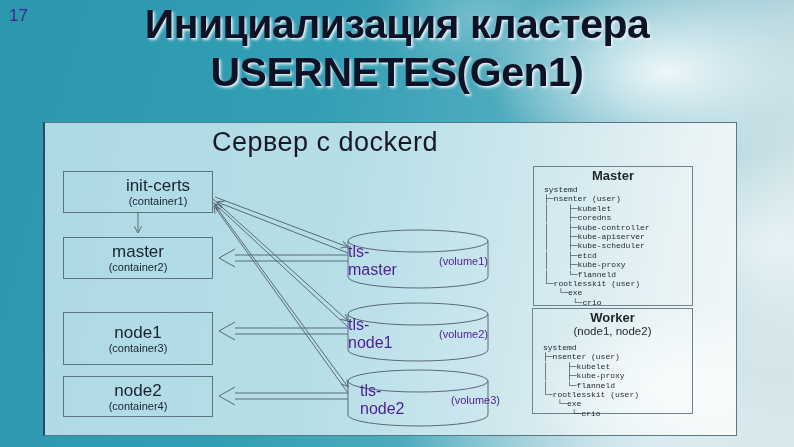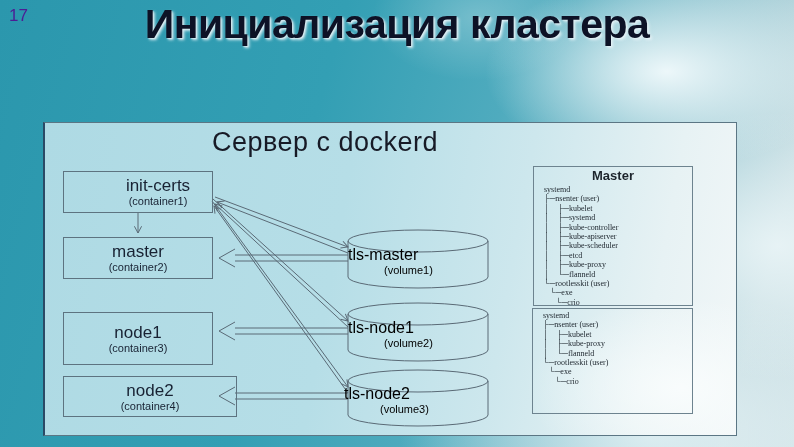--- a/index.html
+++ b/index.html
@@ -22,37 +22,38 @@
     border:1px solid #5b7684;border-left:2px solid #2a4a66;
     background-image:
       radial-gradient(ellipse 220px 130px at 92% 85%, rgba(250,253,253,0.9), rgba(250,253,253,0) 70%),
       linear-gradient(100deg, #aedae4 0%, #b6dee7 42%, #cde7ed 66%, #e7f2f4 86%, #f2f7f8 100%);}
   .panel-title{position:absolute;left:0;top:3px;width:100%;text-align:center;
     font-size:27px;color:#171a26;font-weight:400;letter-spacing:0.5px;}
   .cbox{position:absolute;box-sizing:border-box;border:1px solid #5d7380;
     display:flex;flex-direction:column;align-items:center;justify-content:center;color:#182233;}
   .cbox .nm{font-size:17px;line-height:19px;}
   .cbox .sub{font-size:11px;line-height:13px;}
-  .vlabel{position:absolute;display:flex;flex-direction:column;justify-content:center;color:#000000;}
+  .vlabel{position:absolute;display:flex;flex-direction:row;align-items:center;justify-content:center;color:#4c1d95;}
   .vlabel .nm{font-size:16px;line-height:18px;}
   .vlabel .sub{font-size:11px;line-height:13px;margin-left:36px;}
   .tpanel{position:absolute;box-sizing:border-box;border:1px solid #6d838f;color:#1c242c;}
   .tpanel .ttl{text-align:center;font-weight:bold;font-size:13px;margin-top:2px;line-height:14px;}
   .tpanel .tsub{text-align:center;font-size:11.5px;line-height:13px;margin-bottom:3px;}
-  .tree{padding-left:10px;padding-top:2px;font-family:Liberation Serif, serif;
+  .tree{padding-left:10px;padding-top:2px;font-family:Liberation Mono, monospace;
     font-size:8px;line-height:9.4px;white-space:pre;color:#1c242c;}
   svg.lines{position:absolute;left:0;top:0;pointer-events:none;}
 </style>
 </head>
 <body>
 
 <div class="slide-number">17</div>
 
 <div class="slide-title">
   <div>Инициализация кластера</div>
+  <div>USERNETES(Gen1)</div>
 </div>
 
 <div class="panel"></div>
 
 <svg class="lines" width="794" height="447" viewBox="0 0 794 447">
   <defs>
     <marker id="arw" viewBox="0 0 10 10" refX="8.5" refY="5" markerWidth="9" markerHeight="9" orient="auto-start-reverse">
       <path d="M1,1 L8.5,5 L1,9" fill="none" stroke="#5a6a76" stroke-width="1.1"></path>
     </marker>
   </defs>
@@ -107,37 +108,39 @@
   <span class="sub">(container1)</span>
 </div>
 <div class="cbox" style="left:63px;top:237px;width:150px;height:42px;">
   <span class="nm">master</span>
   <span class="sub">(container2)</span>
 </div>
 <div class="cbox" style="left:63px;top:312px;width:150px;height:53px;">
   <span class="nm">node1</span>
   <span class="sub">(container3)</span>
 </div>
-<div class="cbox" style="left:63px;top:376px;width:174px;height:41px;">
+<div class="cbox" style="left:63px;top:376px;width:150px;height:41px;">
   <span class="nm">node2</span>
   <span class="sub">(container4)</span>
 </div>
 
 <div class="vlabel" style="left:348px;top:238px;width:140px;height:46px;">
   <span class="nm">tls-master</span>
   <span class="sub">(volume1)</span>
 </div>
 <div class="vlabel" style="left:348px;top:311px;width:140px;height:46px;">
   <span class="nm">tls-node1</span>
   <span class="sub">(volume2)</span>
 </div>
-<div class="vlabel" style="left:344px;top:377px;width:140px;height:46px;">
+<div class="vlabel" style="left:360px;top:377px;width:140px;height:46px;">
   <span class="nm">tls-node2</span>
   <span class="sub">(volume3)</span>
 </div>
 
 <div class="tpanel" style="left:533px;top:166px;width:160px;height:140px;">
   <div class="ttl">Master</div>
-  <div class="tree"><div>systemd</div><div>├─nsenter (user)</div><div>│    ├─kubelet</div><div>│    ├─systemd</div><div>│    ├─kube-controller</div><div>│    ├─kube-apiserver</div><div>│    ├─kube-scheduler</div><div>│    ├─etcd</div><div>│    ├─kube-proxy</div><div>│    └─flanneld</div><div>└─rootlesskit (user)</div><div>   └─exe</div><div>      └─crio</div></div>
+  <div class="tree"><div>systemd</div><div>├─nsenter (user)</div><div>│    ├─kubelet</div><div>│    ├─coredns</div><div>│    ├─kube-controller</div><div>│    ├─kube-apiserver</div><div>│    ├─kube-scheduler</div><div>│    ├─etcd</div><div>│    ├─kube-proxy</div><div>│    └─flanneld</div><div>└─rootlesskit (user)</div><div>   └─exe</div><div>      └─crio</div></div>
 </div>
 <div class="tpanel" style="left:532px;top:308px;width:161px;height:106px;">
+  <div class="ttl">Worker</div>
+  <div class="tsub">(node1, node2)</div>
   <div class="tree"><div>systemd</div><div>├─nsenter (user)</div><div>│    ├─kubelet</div><div>│    ├─kube-proxy</div><div>│    └─flanneld</div><div>└─rootlesskit (user)</div><div>   └─exe</div><div>      └─crio</div></div>
 </div>
 
 </body></html>

